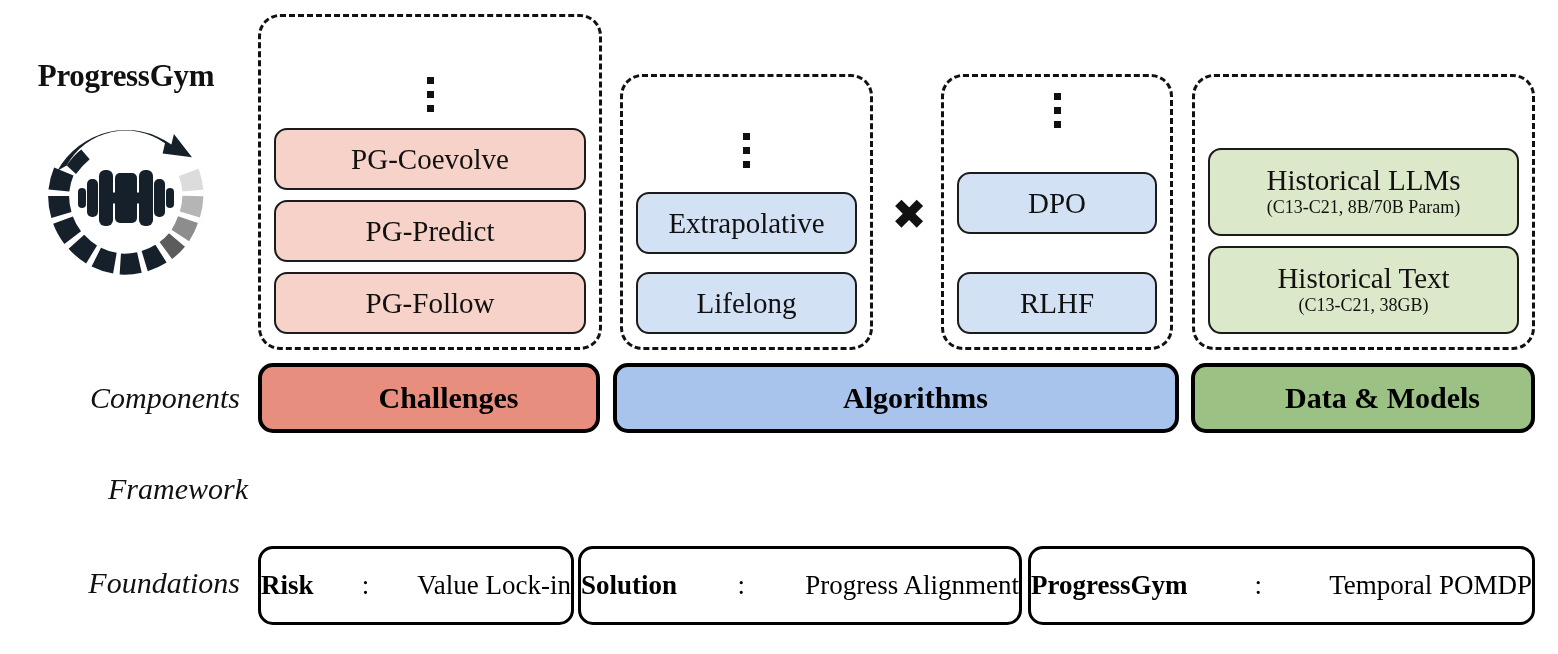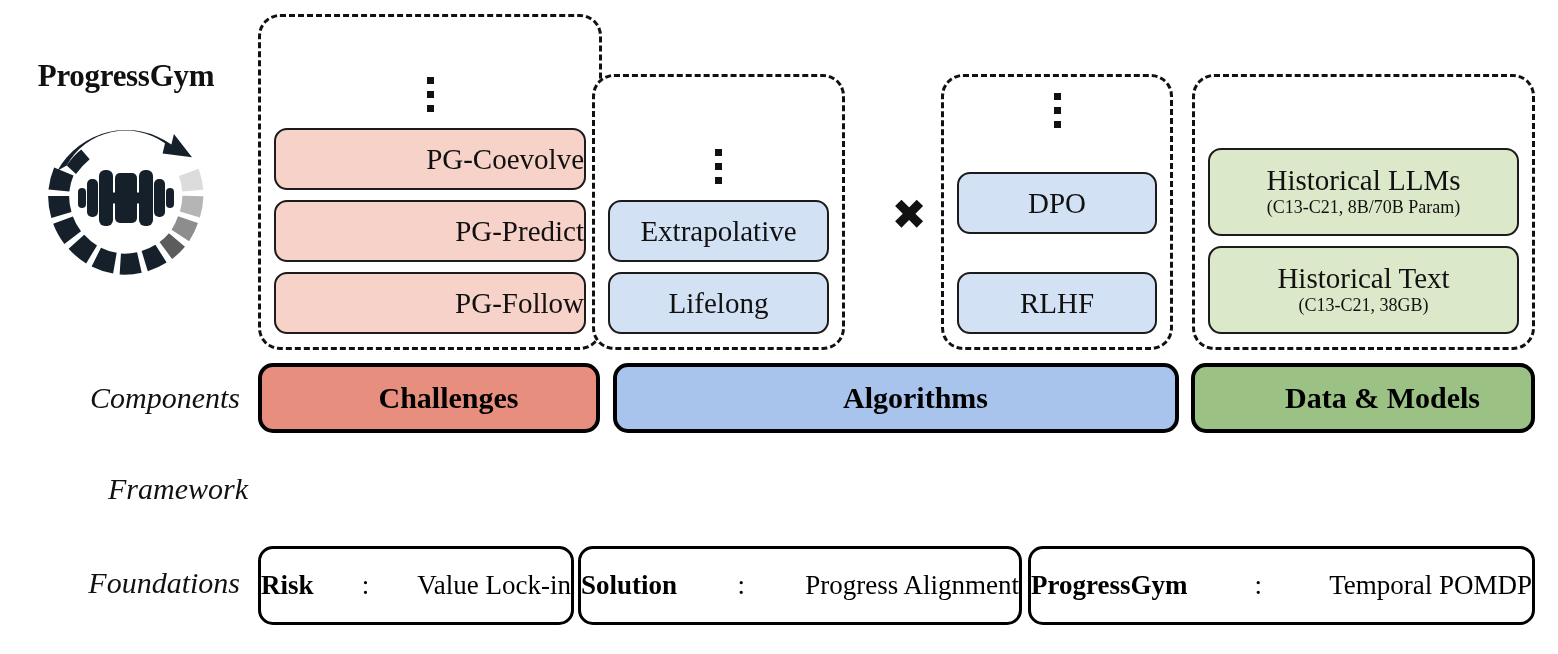--- a/index.html
+++ b/index.html
@@ -69,21 +69,21 @@
     background: #ffffff;
     box-sizing: border-box;
     display: flex;
     flex-direction: column;
     justify-content: flex-end;
     align-items: stretch;
     padding: 10px 13px 13px 13px;
   }
 
   #group-challenges { left: 258px;  top: 14px;  width: 344px;  height: 336px; }
-  #group-algo-a     { left: 592px;  top: 74px;  width: 253px;  height: 276px; }
+  #group-algo-a     { left: 620px;  top: 74px;  width: 253px;  height: 276px; gap: 8px; }
   #group-algo-b     { left: 941px;  top: 74px;  width: 232px;  height: 276px; gap: 28px; }
   #group-data       { left: 1192px; top: 74px;  width: 343px;  height: 276px; }
 
   
   .vdots {
     align-self: center;
     display: flex;
     flex-direction: column;
     gap: 7px;
     margin-bottom: 16px;
@@ -114,21 +114,21 @@
     line-height: 1.05;
     white-space: nowrap;
   }
   .chip .chip-sub {
     font-size: 18px;
     line-height: 1.2;
     margin-top: 2px;
     white-space: nowrap;
   }
 
-  .chip-pink  { background: #F7D2C9; height: 62px; align-items: flex-end; }
+  .chip-pink  { background: #F7D2C9; height: 62px; }
   .chip-blue  { background: #D3E1F5; height: 62px; }
   .chip-green { background: #DCE8CA; height: 88px; }
 
   
   #times-sign {
     position: absolute;
     left: 884px;
     top: 190px;
     width: 50px;
     height: 50px;

